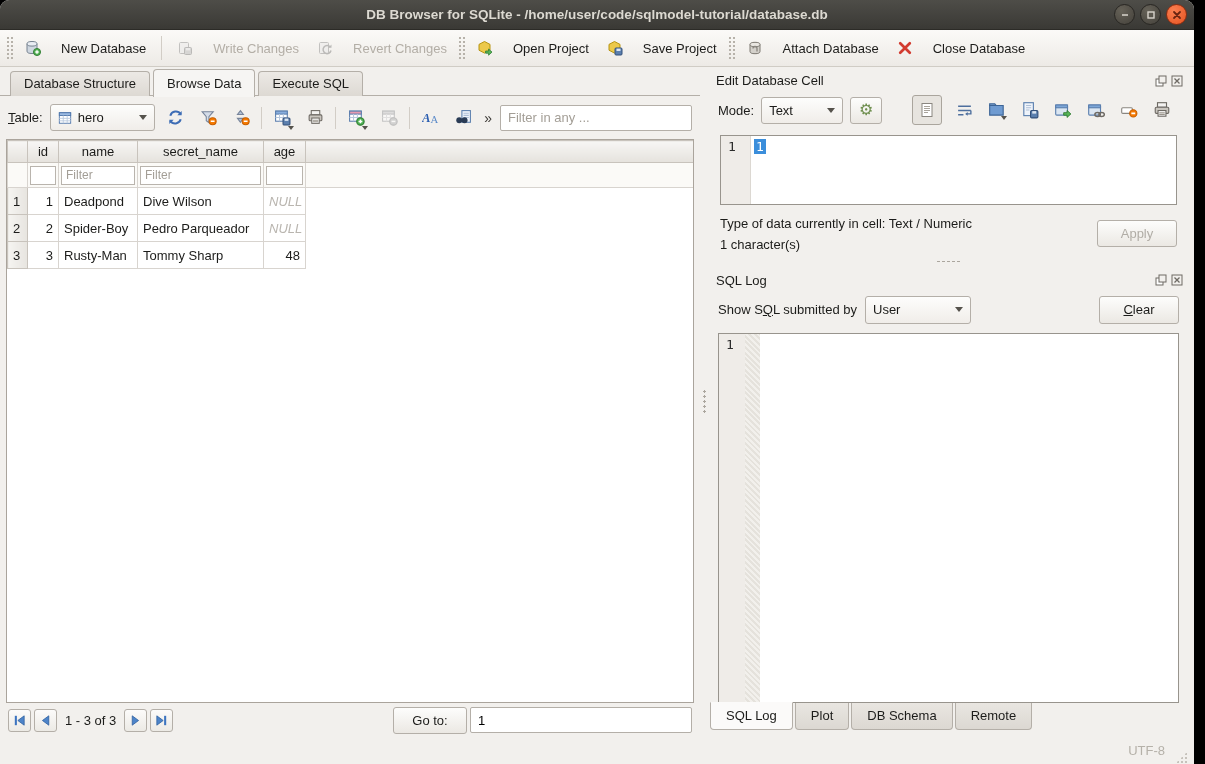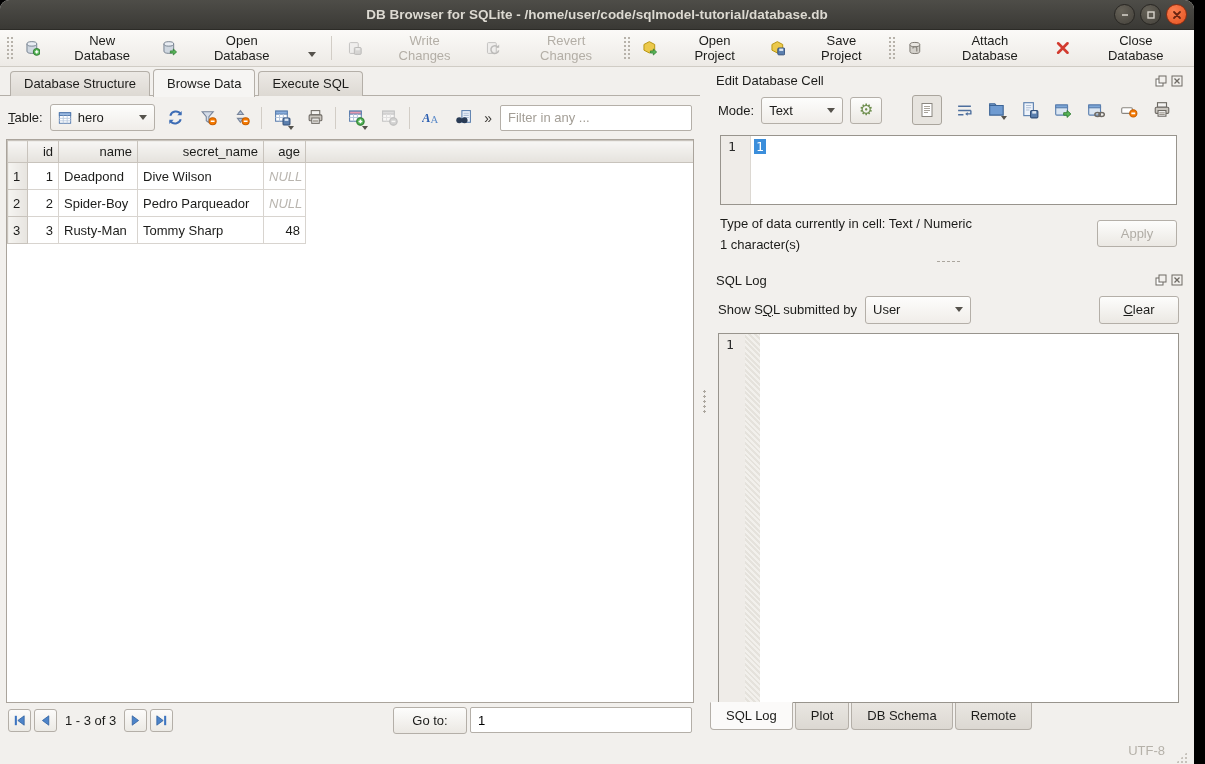--- a/index.html
+++ b/index.html
@@ -50,21 +50,21 @@
   .mini-caret { position:absolute; right:1px; bottom:1px; border-left:3px solid transparent; border-right:3px solid transparent; border-top:4px solid #55524c; }
   .vsep { width:1px; height:22px; background:#d2cdc6; flex:none; }
   .chev { color:#3c3a36; font-size:14px; padding:0 1px; }
   .filter-input { flex:1; height:26px; border:1px solid #b4afa8; border-radius:2px; padding:0 7px; font-size:13px; font-family:inherit; background:#fff; }
   input::placeholder { color:#a39e96; opacity:1; }
 
   
   .grid-wrap { flex:1; margin:2px 6px 2px 6px; border:1px solid #aaa49c; background:#fff; overflow:hidden; }
   table.grid { border-collapse:collapse; table-layout:fixed; width:100%; }
   .grid th, .grid td { font-weight:normal; font-size:13px; padding:0 5px; white-space:nowrap; overflow:hidden; }
-  .grid .hcell { background:linear-gradient(#f7f6f4,#e5e2dd); border:1px solid #c8c3bc; height:22px; text-align:right; }
+  .grid .hcell { background:linear-gradient(#f7f6f4,#e5e2dd); border:1px solid #c8c3bc; height:22px; text-align:center; }
   .grid .hfill { background:linear-gradient(#f7f6f4,#e5e2dd); border-top:1px solid #c8c3bc; border-bottom:1px solid #c8c3bc; }
   .grid .rnum { background:linear-gradient(90deg,#f5f4f1,#e7e4df); border:1px solid #c8c3bc; text-align:left; height:27px; }
   .grid td.cell { border:1px solid #d8d4cf; height:27px; background:#fff; }
   .grid td.num { text-align:right; }
   .grid td.null { color:#b9b5af; font-style:italic; text-align:left; }
   .grid tr.frow td { height:25px; background:#fbfaf7; border:1px solid #d8d4cf; padding:0 2px; }
   .grid tr.frow td.nob { border-right:none; }
   .fin { width:100%; height:19px; border:1px solid #b9b4ad; font-size:12px; padding:0 4px; font-family:inherit; background:#fff; }
 
   
@@ -149,29 +149,20 @@
     <button class="tbtn">
       <svg width="16" height="16" viewBox="0 0 16 16">
         <path d="M2 3.8 L2 11.2 A5 2.3 0 0 0 12 11.2 L12 3.8" fill="#cfd7e0" stroke="#76828f"></path>
         <ellipse cx="7" cy="3.8" rx="5" ry="2.3" fill="#e9edf3" stroke="#76828f"></ellipse>
         <circle cx="12" cy="12" r="3.5" fill="#58b558" stroke="#2f7d32"></circle>
         <path d="M10.3 12h3.4M12 10.3v3.4" stroke="#fff" stroke-width="1.4"></path>
       </svg>
       <span>New Database</span>
     </button>
 
-    <button class="tbtn">
-      <svg width="16" height="16" viewBox="0 0 16 16">
-        <path d="M2 3.8 L2 11.2 A5 2.3 0 0 0 12 11.2 L12 3.8" fill="#cfd7e0" stroke="#76828f"></path>
-        <ellipse cx="7" cy="3.8" rx="5" ry="2.3" fill="#e9edf3" stroke="#76828f"></ellipse>
-        <path d="M8.6 11h3v-2l3.4 3.1-3.4 3.1v-2h-3z" fill="#58b558" stroke="#2f7d32" stroke-width=".8"></path>
-      </svg>
-      <span>Open Database</span>
-      <span class="dd-caret"></span>
-    </button>
 
     <div class="tb-sep"></div>
 
     <button class="tbtn disabled">
       <svg width="16" height="16" viewBox="0 0 16 16">
         <rect x="2.5" y="2.5" width="9" height="11" rx="1" fill="#eceae6" stroke="#8a867f"></rect>
         <rect x="7.5" y="7.5" width="7" height="7" rx="1" fill="#b9b5ae" stroke="#7c7871"></rect>
         <rect x="9" y="8" width="4" height="2.4" fill="#e6e3de"></rect>
       </svg>
       <span>Write Changes</span>
@@ -347,20 +338,28 @@
               <col>
           </colgroup>
           <tbody>
               <tr>
             <th class="hcell"></th>
             <th class="hcell">id</th>
             <th class="hcell">name</th>
             <th class="hcell">secret_name</th>
             <th class="hcell">age</th>
             <th class="hfill"></th>
+          </tr>
+          <tr class="frow">
+            <td></td>
+            <td><input class="fin" placeholder="" style=""></td>
+            <td><input class="fin" placeholder="Filter" style=""></td>
+            <td><input class="fin" placeholder="Filter" style=""></td>
+            <td><input class="fin" placeholder="" style=""></td>
+            <td class="nob"></td>
           </tr>
           <tr>
             <td class="rnum">1</td>
             <td class="cell num">1</td>
             <td class="cell">Deadpond</td>
             <td class="cell">Dive Wilson</td>
             <td class="cell null">NULL</td>
             <td></td>
           </tr>
           <tr>

